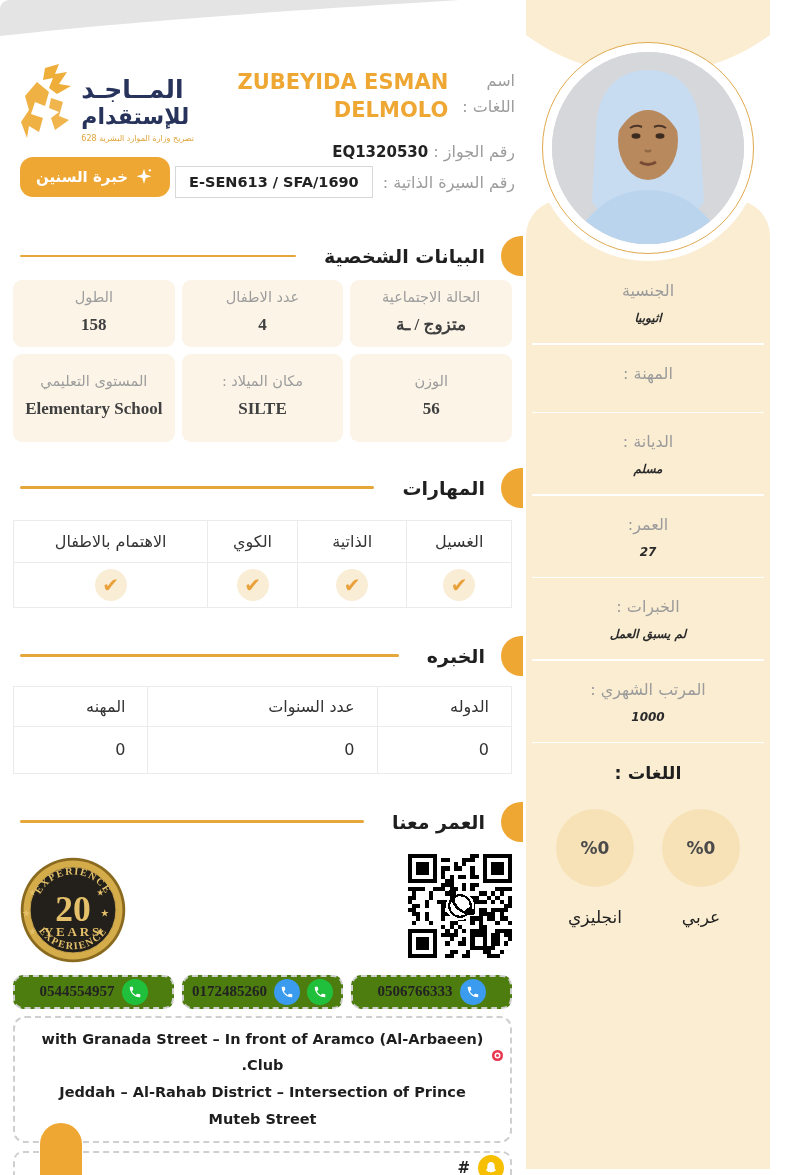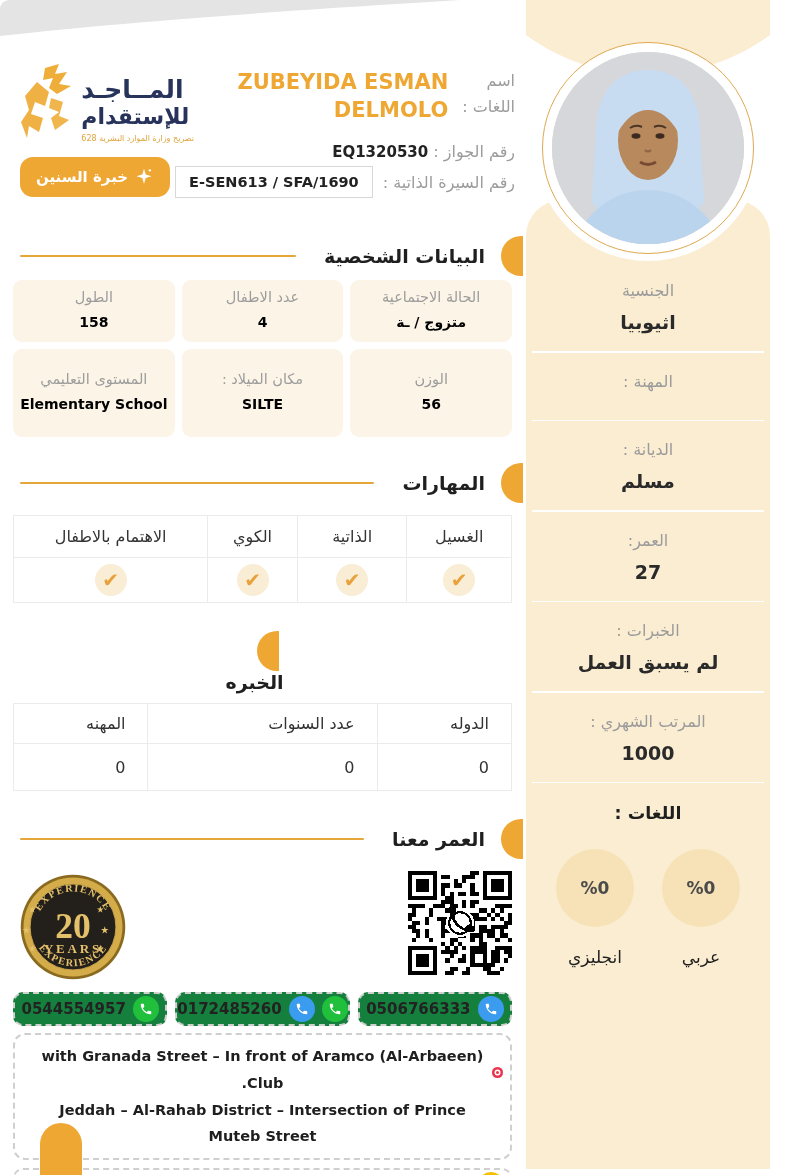--- a/index.html
+++ b/index.html
@@ -36,40 +36,40 @@
   .sections { position:absolute; top:232px; right:13px; left:13px; }
 
   .sec-head { display:flex; align-items:center; direction:rtl; }
   .sec-half { width:22px; height:40px; background:#EFA733; border-radius:22px 0 0 22px; margin-left:0; margin-right:-11px; flex:0 0 auto; }
   .sec-title { font-size:19px; font-weight:bold; color:#1F1F1F; margin-right:16px; }
   .sec-line { flex:1; height:2.5px; background:#E5A63A; border-radius:2px; margin-right:28px; margin-left:7px; }
 
   .cards { display:grid; grid-template-columns:repeat(3,1fr); gap:7px; margin-top:4px; direction:rtl; }
   .card { background:#FBF4E7; border-radius:9px; min-height:62px; display:flex; flex-direction:column; align-items:center; justify-content:center; gap:7px; padding:9px 6px; text-align:center; }
   .card .lbl { color:#9C9C9C; font-size:14.5px; }
-  .card .val { color:#000000; font-weight:bold; font-size:14px; line-height:1.5; }
+  .card .val { color:#404040; font-weight:bold; font-size:17px; line-height:1.5;font-family:Liberation Serif, serif; }
   .cards .card:nth-child(n+4){ min-height:88px; }
 
   table.grid { width:100%; border-collapse:collapse; background:#fff; }
   table.grid th, table.grid td { border:1px solid #EBEBEB; font-weight:normal; color:#333; font-size:16px; }
   table.skills { margin-top:12px; }
   table.skills th { height:42px; text-align:center; }
   table.skills td { height:45px; text-align:center; }
   .halo { display:inline-flex; width:32px; height:32px; border-radius:50%; background:#FAEDD6; align-items:center; justify-content:center; color:#E9A23B; font-size:20px; font-weight:bold; }
   table.exp { margin-top:10px; }
   table.exp th { height:40px; text-align:right; padding:4px 22px; }
   table.exp td { height:47px; text-align:right; padding:0 22px; }
 
   .contact-row { position:relative; height:115px; margin-top:12px; }
   .qr-wrap { position:absolute; right:0; top:0; width:104px; height:104px; }
   .qr-wrap svg { width:100%; height:100%; }
   .medallion { position:absolute; left:4px; top:0; width:112px; height:112px; }
 
   .phones { display:grid; grid-template-columns:1fr 1fr 1fr; gap:8px; margin-top:6px; direction:rtl; }
-  .phone-box { border:2px dashed #CFCFCF; border-radius:10px; height:34px; display:flex; align-items:center; justify-content:center; gap:7px; direction:rtl; background:#15803d; cursor:pointer; }
+  .phone-box { border:2px dashed #CFCFCF; border-radius:10px; height:34px; display:flex; align-items:center; justify-content:center; gap:7px; direction:rtl; background:#4d7c0f; cursor:pointer;font-family:Liberation Serif, serif; }
   .phone-num { font-weight:bold; color:#222; font-size:15px; direction:ltr; }
   .cicon { width:26px; height:26px; border-radius:50%; display:inline-flex; align-items:center; justify-content:center; flex:0 0 auto; }
   .cicon.green { background:#21C03C; }
   .cicon.blue { background:#3B9BEE; }
 
   .address-box { position:relative; border:2px dashed #CFCFCF; border-radius:12px; margin-top:7px; padding:8px 20px; text-align:center; direction:rtl; }
   .address-box .line { font-weight:bold; color:#1E1E1E; font-size:14.5px; line-height:1.85; direction:rtl; }
   .pin { position:absolute; left:auto; right:7px; top:32px; width:11px; height:11px; background:#E9364F; border-radius:50%; box-shadow:inset 0 0 0 2.5px #E9364F, inset 0 0 0 4px #fff; }
 
   .snap-box { border:2px dashed #CFCFCF; border-radius:10px; margin-top:8px; height:34px; display:flex; align-items:center; direction:rtl; padding:0 6px; gap:8px; cursor:pointer; }
@@ -82,21 +82,21 @@
   .sidebar { position:absolute; left:526px; top:0; width:244px; height:1172px; overflow:hidden; }
   .sb-body { position:absolute; top:200px; left:0; right:0; bottom:3px; background:#FBEDD2; border-radius:36px 36px 0 0; }
   .sb-notch { position:absolute; left:9px; top:35px; width:226px; height:226px; background:#fff; border-radius:50%; }
   .sb-topcircle { position:absolute; left:-84px; top:-337px; width:412px; height:412px; background:#FBEDD2; border-radius:50%; }
   .sb-ring { position:absolute; left:16px; top:42px; width:212px; height:212px; background:#fff; border:1.5px solid #DFA94F; border-radius:50%; }
   .sb-photo { position:absolute; left:26px; top:52px; width:192px; height:192px; border-radius:50%; overflow:hidden; background:#D6D7DB; }
 
   .sb-content { position:absolute; top:262px; left:10px; right:10px; text-align:center; direction:rtl; }
   .sb-field { padding:19px 0 18px; }
   .sb-label { color:#9B9B9B; font-size:16px; margin-bottom:11px; }
-  .sb-value { color:#2A2A2A; font-weight:bold; font-size:19px; }
+  .sb-value { color:#2A2A2A; font-weight:bold; font-size:12px;font-style:italic; }
   .sb-div { height:1.5px; background:#fff; margin:0 -4px; }
   .sb-langs-title { font-weight:bold; color:#1F1F1F; font-size:17.5px; padding:20px 0 0; }
   .lang-row { display:flex; direction:rtl; justify-content:space-around; margin-top:26px; padding:0 6px; }
   .lang-item { display:flex; flex-direction:column; align-items:center; }
   .lang-circle { width:78px; height:78px; border-radius:50%; background:#F7E2B8; display:flex; align-items:center; justify-content:center; }
   .lang-pct { font-weight:bold; color:#4A4A4A; font-size:17px; }
   .lang-name { margin-top:20px; color:#1F1F1F; font-size:17px; }
 </style>
 </head>
 <body>
@@ -212,21 +212,21 @@
         <tbody>
             <tr id="skills-checks">
               <td><span class="halo">✔</span></td>
               <td><span class="halo">✔</span></td>
               <td><span class="halo">✔</span></td>
               <td><span class="halo">✔</span></td>
             </tr>
           </tbody>
       </table>
 
-      <div class="sec-head" style="margin-top:28px;flex-direction:column;">
+      <div class="sec-head" style="margin-top:28px;">
         <span class="sec-half"></span>
         <span class="sec-title">الخبره</span>
         <span class="sec-line"></span>
       </div>
 
       <table class="grid exp">
         <colgroup>
             <col style="width:27%">
             <col style="width:46%">
             <col style="width:27%">

